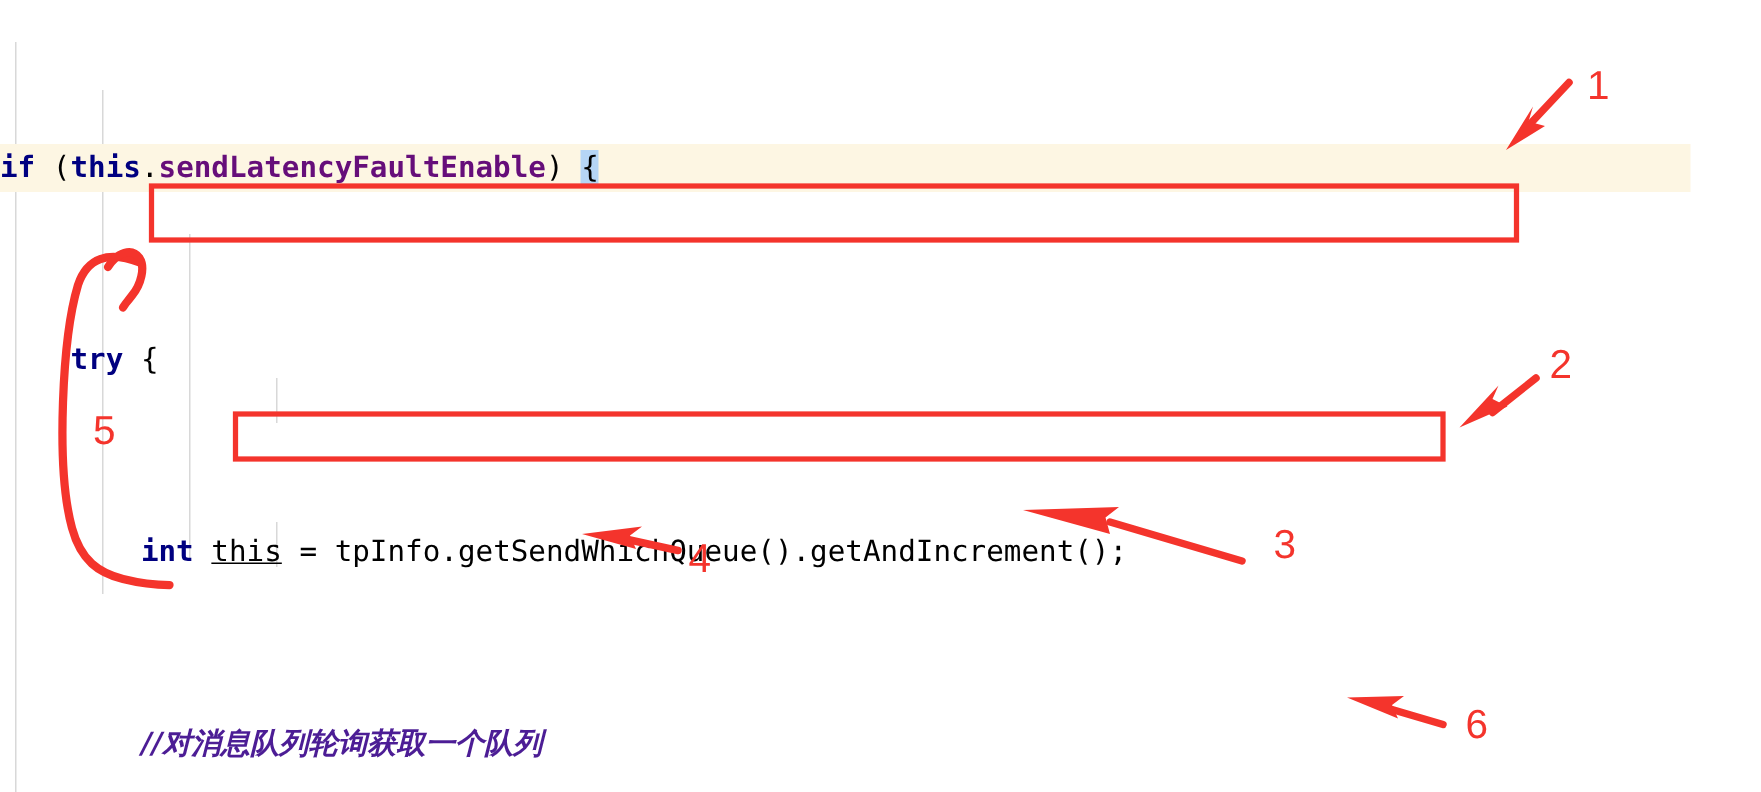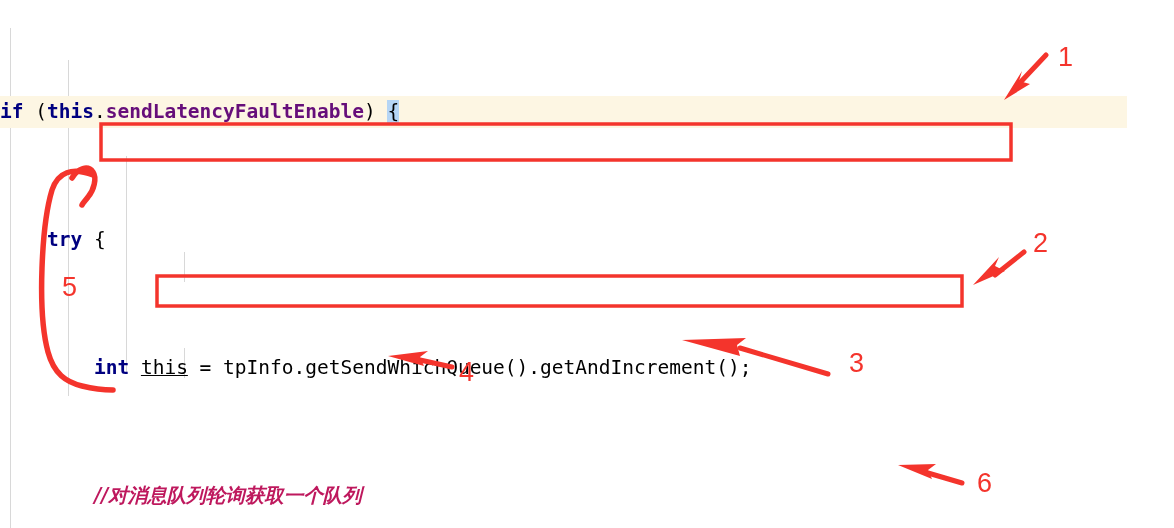--- a/index.html
+++ b/index.html
@@ -39,21 +39,21 @@
   .guide {
     position: absolute;
     width: 1px;
     background: #d8d8d8;
   }
   
   .kw      { color: #000080; font-weight: bold; }
   .fld     { color: #660e7a; font-weight: bold; }
   .localv  { text-decoration: underline; text-decoration-color:#000; }
   .plain   { color: #000000; }
-  .cmt-cn  { color: #be185d; font-style: italic; font-weight: bold; font-family: "DejaVu Serif","Liberation Serif",serif; margin-top: 32px; }
+  .cmt-cn  { color: #4c1d95; font-style: italic; font-weight: bold; font-family: "DejaVu Serif","Liberation Serif",serif; margin-top: 32px; }
   .brace-hl { background: #b5d5f5; }
 
   
   #annot {
     position: absolute;
     left: 0; top: 0;
     width: 1174px; height: 528px;
     pointer-events: none;
   }
 </style>

